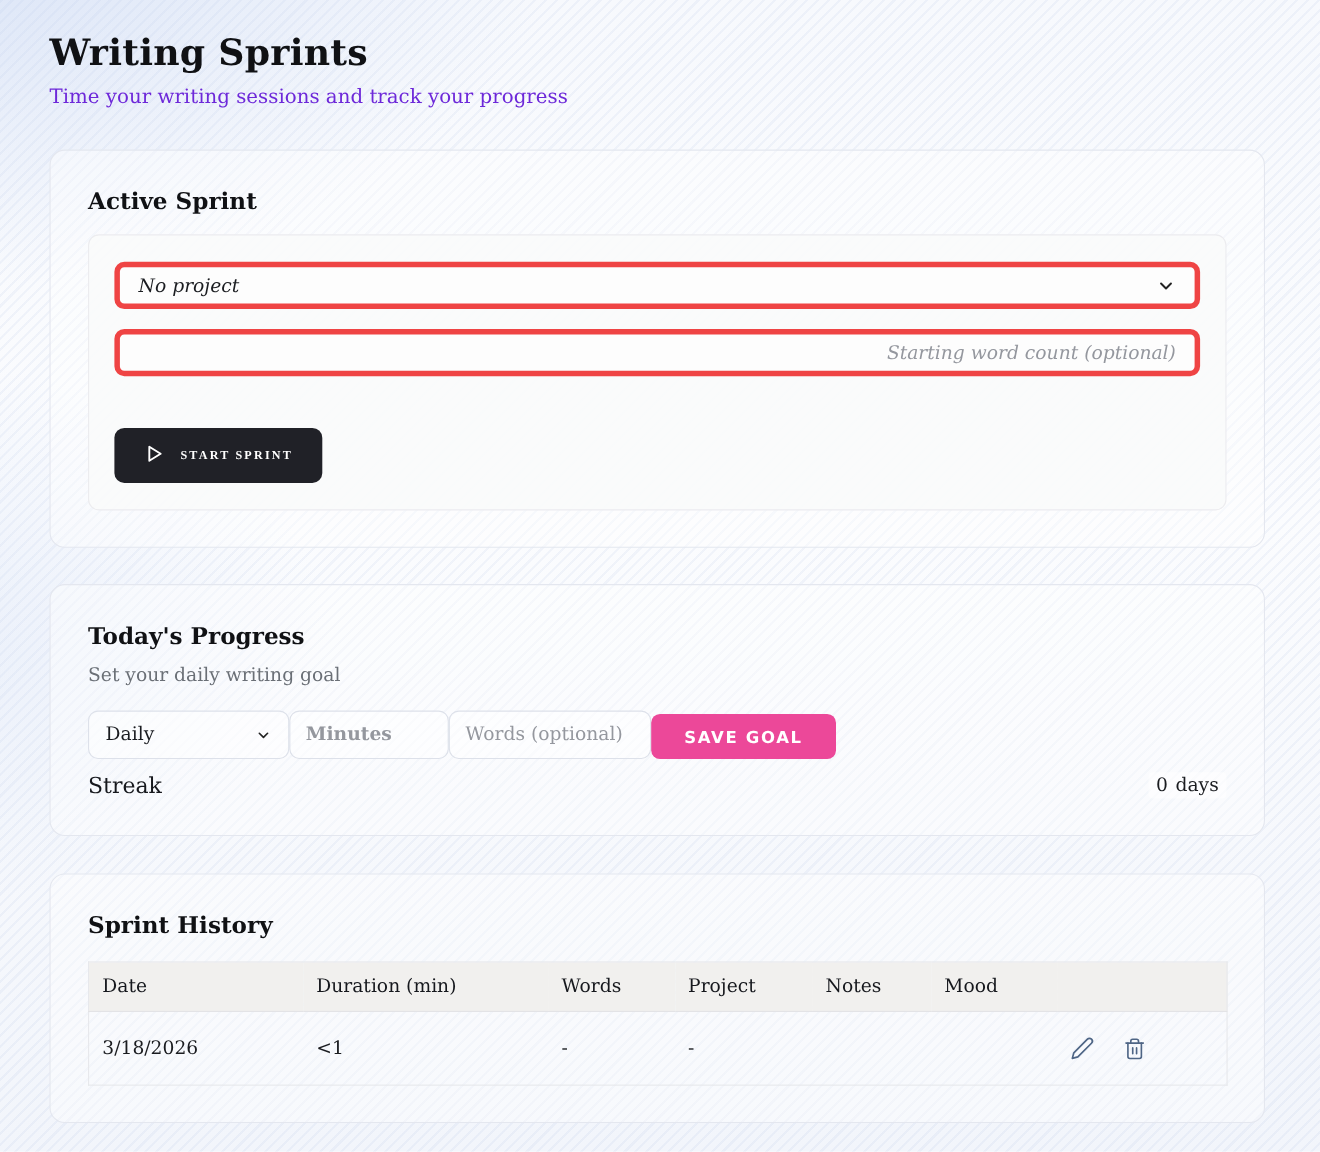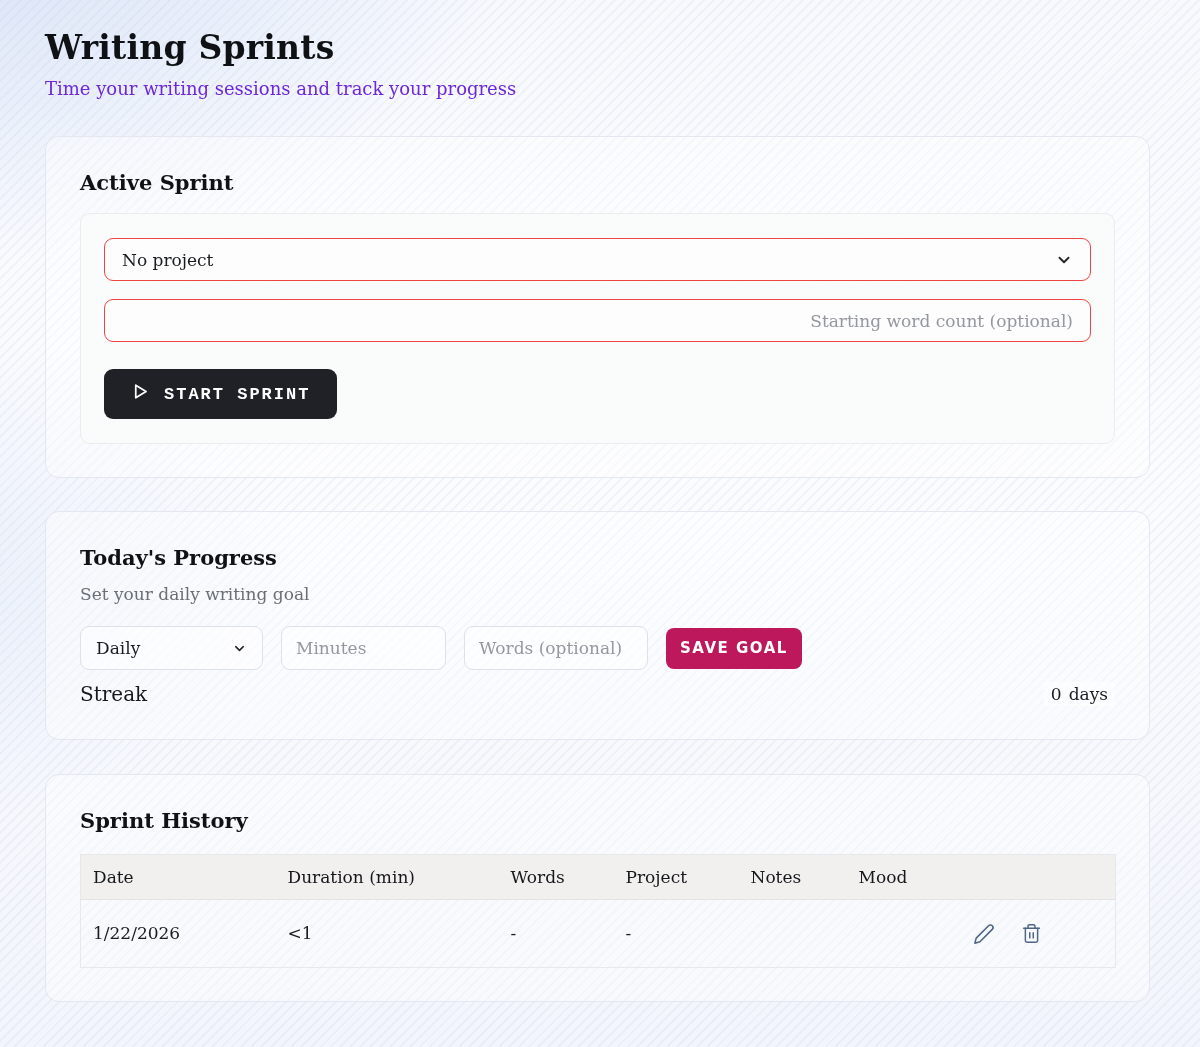--- a/index.html
+++ b/index.html
@@ -34,67 +34,67 @@
   .sprint-panel {
     margin-top: 18px;
     background: rgba(249,250,251,0.88);
     border: 1px solid #ececef;
     border-radius: 10px;
     padding: 24px 23px;
   }
   .select-box, .text-input {
     width: 100%; height: 43px;
     background: #fdfdfd;
-    border: 1px solid #ef4444;
+    border: 5px solid #ef4444;
     border-radius: 9px;
     display: flex; align-items: center;
     padding: 16px 17px;
     font-family: "DejaVu Serif", "Liberation Serif", serif;
-    font-size: 17px; color: #1a1c20;
+    font-size: 17px; color: #1a1c20; font-style: italic;
   }
   .select-box { justify-content: space-between; cursor: pointer; }
   .text-input::placeholder { color: #94979e; opacity: 1; }
   .text-input { outline: none; text-align: right; }
   .mt18 { margin-top: 18px; }
   .chev { display: inline-flex; color: #222; flex: 0 0 auto; }
 
   .start-btn {
-    margin-top: 8px;
+    margin-top: 28px;
     display: inline-flex; align-items: center; gap: 14px;
     height: 50px; padding: 0 27px;
     background: #202127; color: #ffffff;
     border: none; border-radius: 9px;
-    font-family: Liberation Mono, monospace;
-    font-size: 17px; font-weight: 700; letter-spacing: 2px;
+    font-family: Liberation Serif, serif;
+    font-size: 11px; font-weight: 700; letter-spacing: 2px;
     cursor: pointer;
   }
 
   
   .goal-sub { margin-top: 14px; font-size: 17px; color: #6a6f76; }
-  .goal-row { margin-top: 22px; display: flex; align-items: center; gap: 18px; }
+  .goal-row { margin-top: 22px; display: flex; align-items: flex-end; }
   .goal-select {
     width: 183px; height: 44px;
     background: rgba(255,255,255,0.55);
     border: 1px solid #dde1ea; border-radius: 9px;
     display: flex; align-items: center; justify-content: space-between;
     padding: 0 15px; font-size: 17px; color: #1a1c20; cursor: pointer;
   }
   .goal-input {
     height: 44px; background: rgba(255,255,255,0.5);
     border: 1px solid #dde1ea; border-radius: 9px;
     padding: 0 14px;
     font-family: "DejaVu Serif", "Liberation Serif", serif;
     font-size: 17px; color: #1a1c20; outline: none;
   }
   .goal-input::placeholder { color: #94979e; opacity: 1; }
-  .goal-input.minutes { width: 165px; }
+  .goal-input.minutes { width: 145px; font-weight: bold; }
   .goal-input.words { width: 184px; }
   .save-btn {
-    height: 41px; padding: 0 14px;
-    background: #be185d; color: #ffffff;
+    height: 41px; padding: 0 30px;
+    background: #ec4899; color: #ffffff;
     border: none; border-radius: 8px;
     font-family: "DejaVu Sans", "Liberation Sans", sans-serif;
     font-size: 15px; font-weight: 700; letter-spacing: 1.5px;
     cursor: pointer;
   }
   .streak-row { margin-top: 12px; display: flex; align-items: flex-end; justify-content: space-between; }
   .streak-label { font-size: 20px; font-weight: 500; color: #16181d; }
   .streak-value {
     font-size: 17px; color: #1a1c20;
     background: rgba(255,255,255,0.55);
@@ -202,21 +202,21 @@
           <th>Duration (min)</th>
           <th>Words</th>
           <th>Project</th>
           <th>Notes</th>
           <th>Mood</th>
           <th></th>
         </tr>
       </thead>
       <tbody>
         <tr>
-          <td>1/22/2026</td>
+          <td>3/18/2026</td>
           <td>&lt;1</td>
           <td>-</td>
           <td>-</td>
           <td></td>
           <td></td>
           <td class="actions-cell">
             <button class="icon-btn">
               <svg width="22" height="22" viewBox="0 0 24 24" fill="none" stroke="currentColor" stroke-width="1.7" stroke-linecap="round" stroke-linejoin="round">
                   <path d="M17 3a2.828 2.828 0 1 1 4 4L7.5 20.5 2 22l1.5-5.5L17 3z"></path>
                 </svg>

